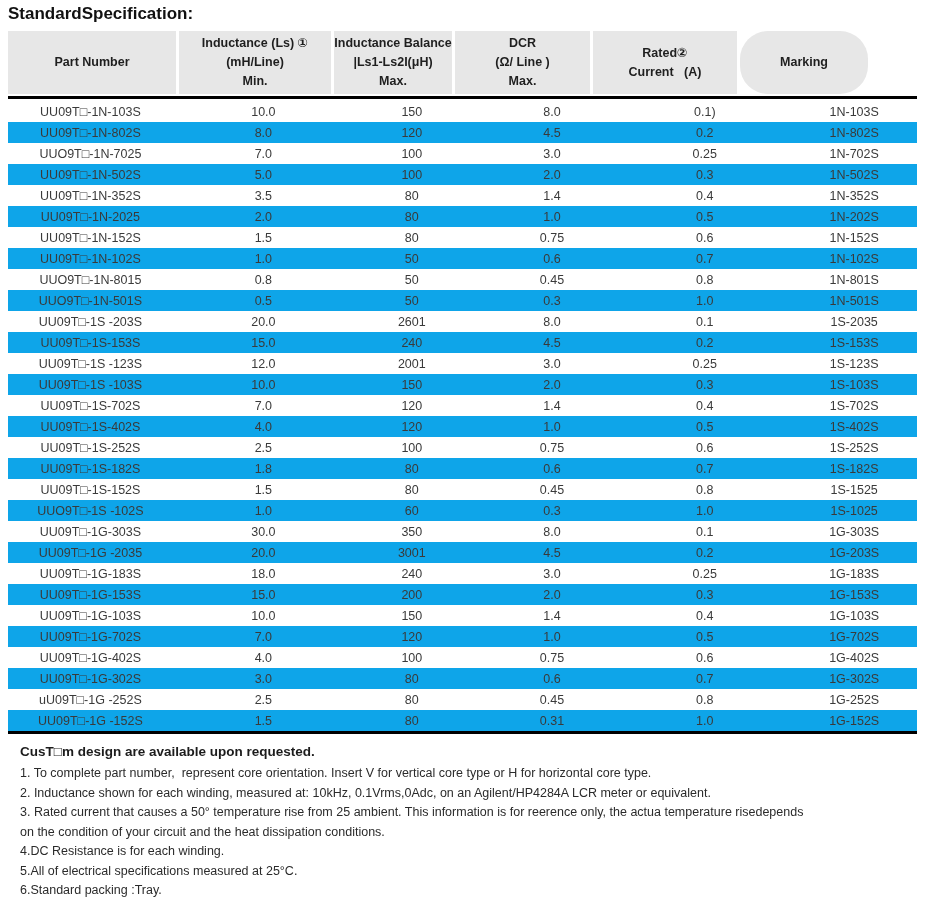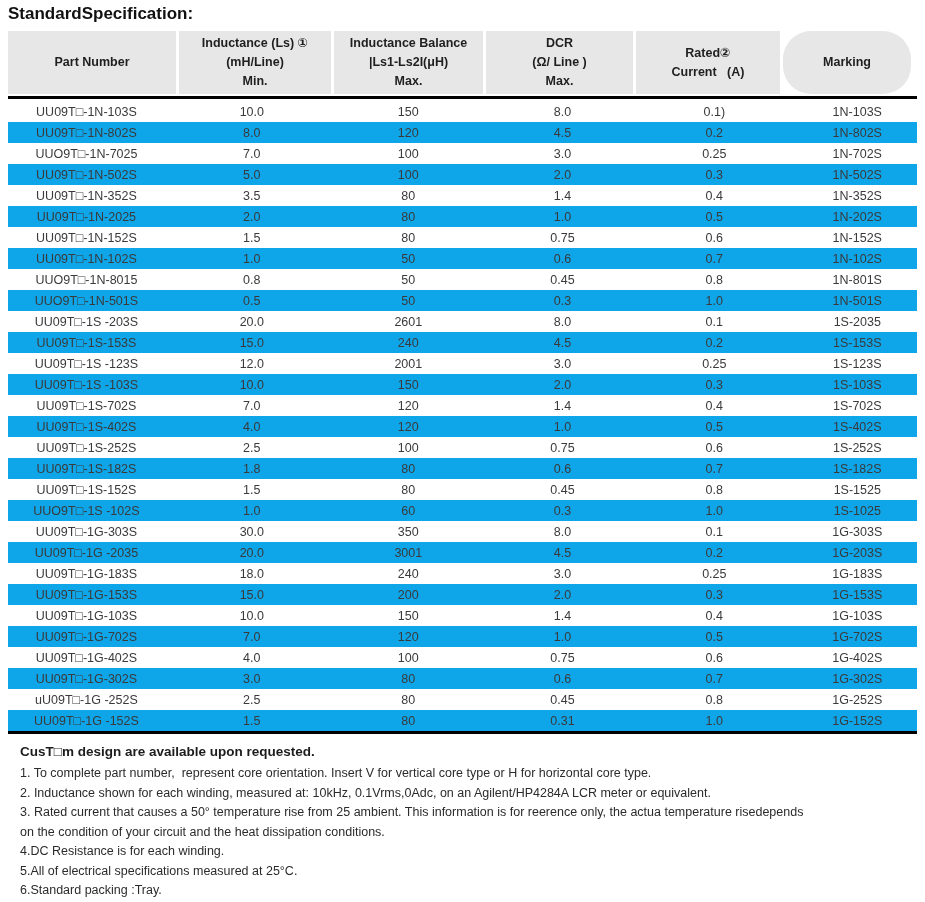--- a/index.html
+++ b/index.html
@@ -30,22 +30,22 @@
   .brow{
     display:flex;gap:16px;height:21px;align-items:center;background:#ffffff;
   }
   .brow.striped{background:#0ea5e9;}
   .bcell{
     text-align:center;font-size:12.5px;color:#3a3a3a;
     white-space:nowrap;overflow:hidden;
   }
   .c0{width:168px;}
   .c1{width:152px;}
-  .c2{width:149px;}
-  .c3{width:147px;}
+  .c2{width:118px;}
+  .c3{width:135px;}
   .c4{width:144px;}
   .c5{width:128px;border-radius:28px;}
   .footnotes{margin:10px 0 0 20px;width:909px;}
   .fn-heading{
     font-size:13.5px;font-weight:bold;color:#1c1c1c;margin-bottom:5px;
   }
   .fn-line{
     font-size:12.5px;color:#2b2b2b;line-height:19.5px;white-space:pre-wrap;
   }
 </style>

